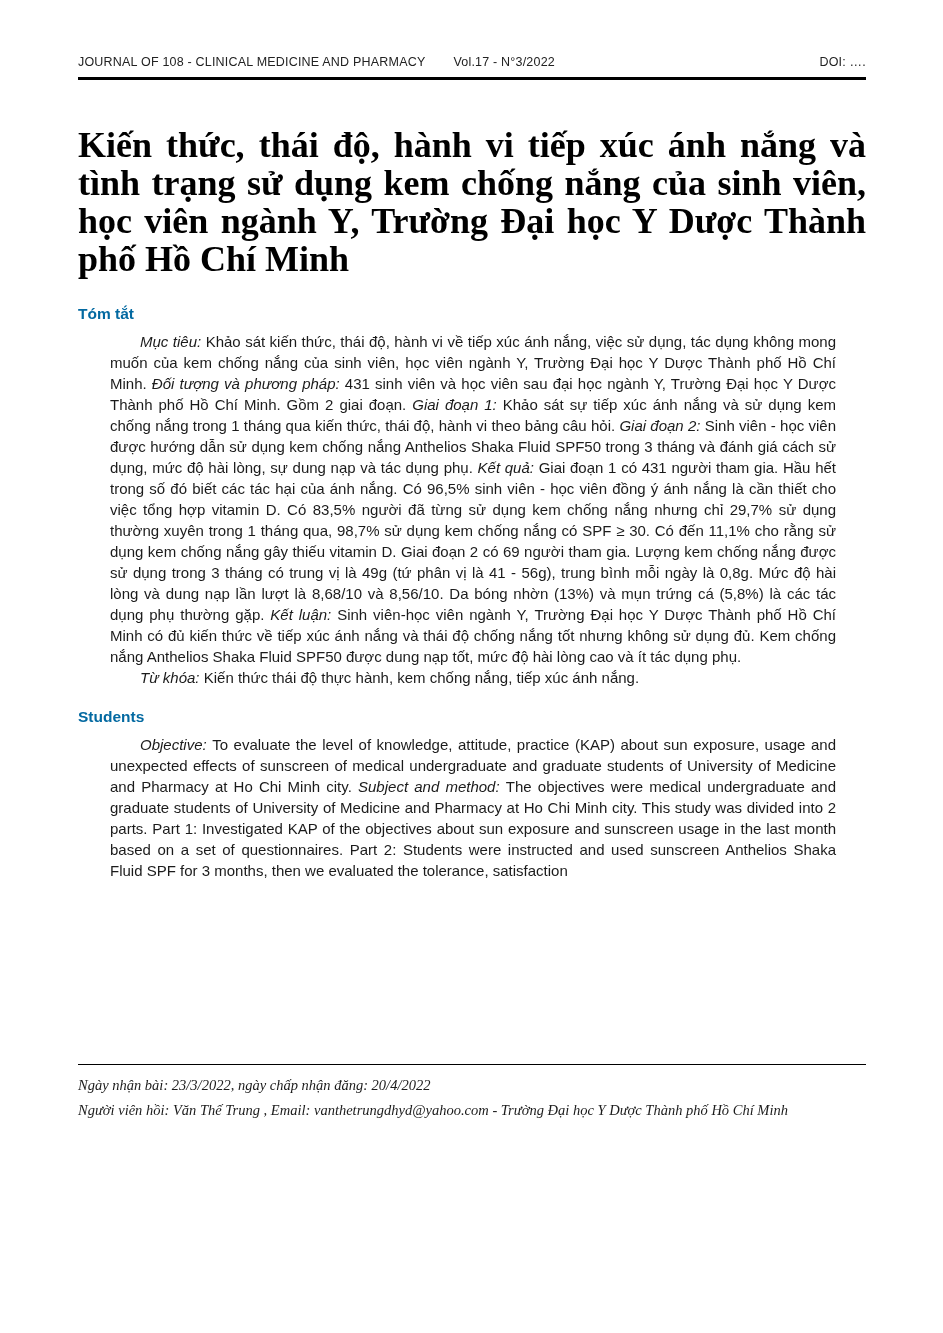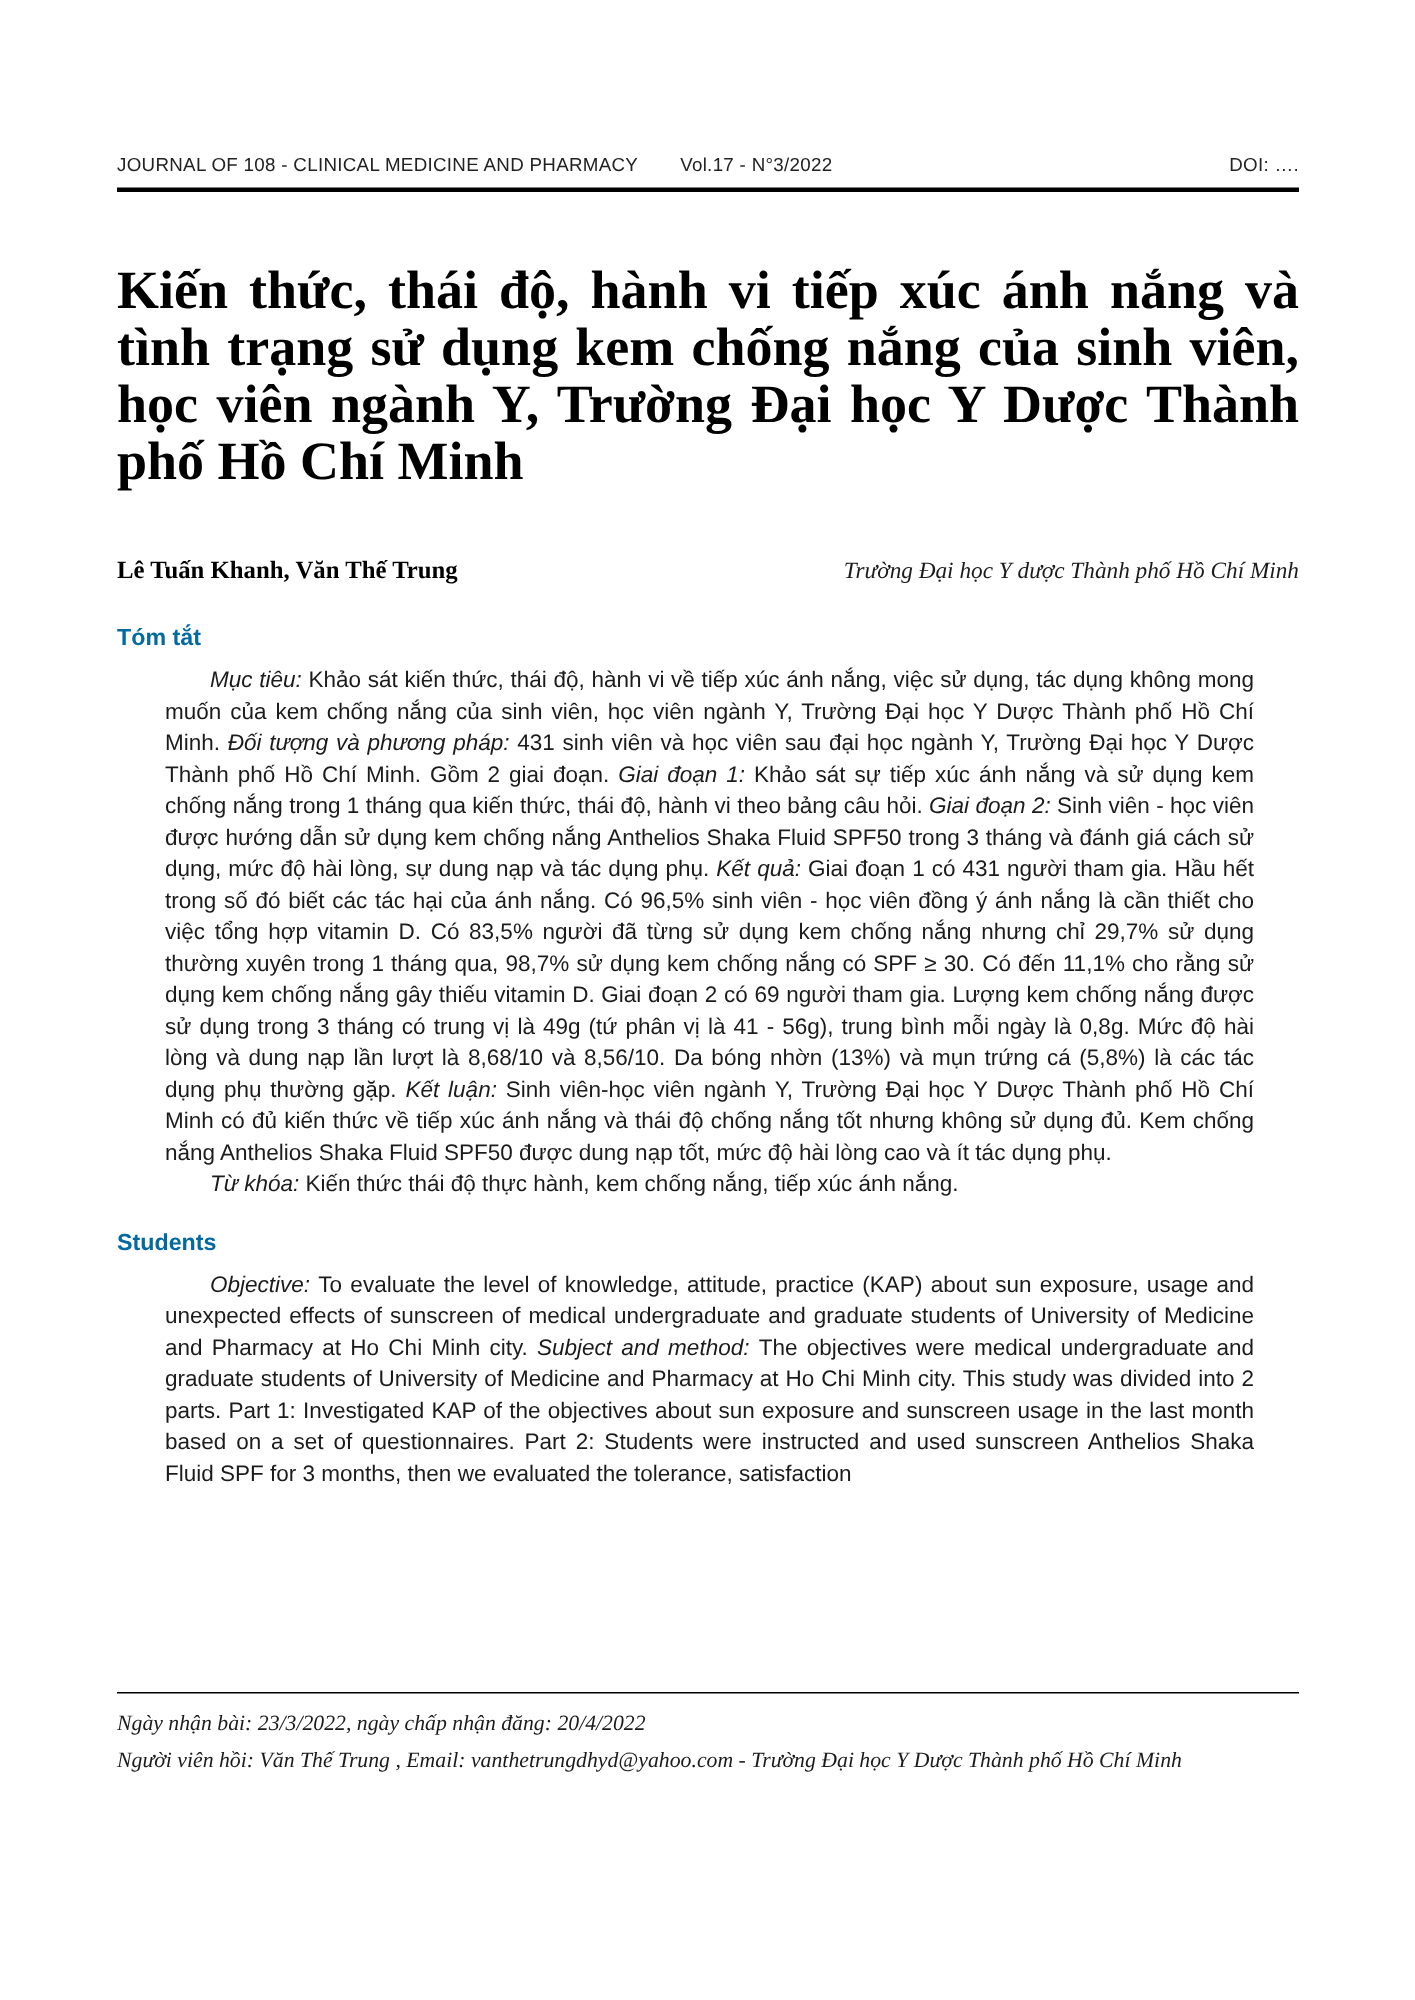--- a/index.html
+++ b/index.html
@@ -5,21 +5,21 @@
   * { box-sizing: border-box; }
   html, body { margin: 0; padding: 0; background: #ffffff; }
 
   .page {
     position: relative;
     width: 943px;
     height: 1333px;
     background: #ffffff;
     color: #1b1b1b;
     font-family: "Liberation Sans", sans-serif;
-    padding: 103px 77px 0 78px;
+    padding: 55px 77px 0 78px;
     overflow: hidden;
   }
 
   
   .hdr {
     display: flex;
     justify-content: space-between;
     align-items: baseline;
     font-size: 12.5px;
     letter-spacing: 0.2px;
@@ -91,21 +91,21 @@
     color: #1b1b1b;
   }
   .para.kw { margin-top: 0; }
   .it { font-style: italic; }
 
   
   .ftr {
     position: absolute;
     left: 78px;
     right: 77px;
-    top: 1128px;
+    top: 1064px;
   }
   .ftr-rule { height: 1px; background: #000; }
   .ftr-line {
     font-family: "Liberation Serif", serif;
     font-style: italic;
     font-size: 14.5px;
     line-height: 25px;
     color: #1b1b1b;
   }
   .ftr-line.first { margin-top: 8px; }
@@ -123,24 +123,20 @@
   <header class="hdr">
     <div>
       <span>JOURNAL OF 108 - CLINICAL MEDICINE AND PHARMACY</span><span class="issue">Vol.17 - N°3/2022</span>
     </div>
     <div>DOI: ….</div>
   </header>
   <div class="hdr-rule"></div>
 
   <h1 class="title-vi">Kiến thức, thái độ, hành vi tiếp xúc ánh nắng và tình trạng sử dụng kem chống nắng của sinh viên, học viên ngành Y, Trường Đại học Y Dược Thành phố Hồ Chí Minh</h1>
 
-  <div class="authors-row">
-    <span class="authors">Lê Tuấn Khanh, Văn Thế Trung</span>
-    <span class="affiliation">Trường Đại học Y dược Thành phố Hồ Chí Minh</span>
-  </div>
 
   <h3 class="sec">Tóm tắt</h3>
   <p class="para"><span class="it">Mục tiêu: </span><span>Khảo sát kiến thức, thái độ, hành vi về tiếp xúc ánh nắng, việc sử dụng, tác dụng không mong muốn của kem chống nắng của sinh viên, học viên ngành Y, Trường Đại học Y Dược Thành phố Hồ Chí Minh. </span><span class="it">Đối tượng và phương pháp: </span><span>431 sinh viên và học viên sau đại học ngành Y, Trường Đại học Y Dược Thành phố Hồ Chí Minh. Gồm 2 giai đoạn. </span><span class="it">Giai đoạn 1: </span><span>Khảo sát sự tiếp xúc ánh nắng và sử dụng kem chống nắng trong 1 tháng qua kiến thức, thái độ, hành vi theo bảng câu hỏi. </span><span class="it">Giai đoạn 2: </span><span>Sinh viên - học viên được hướng dẫn sử dụng kem chống nắng Anthelios Shaka Fluid SPF50 trong 3 tháng và đánh giá cách sử dụng, mức độ hài lòng, sự dung nạp và tác dụng phụ. </span><span class="it">Kết quả: </span><span>Giai đoạn 1 có 431 người tham gia. Hầu hết trong số đó biết các tác hại của ánh nắng. Có 96,5% sinh viên - học viên đồng ý ánh nắng là cần thiết cho việc tổng hợp vitamin D. Có 83,5% người đã từng sử dụng kem chống nắng nhưng chỉ 29,7% sử dụng thường xuyên trong 1 tháng qua, 98,7% sử dụng kem chống nắng có SPF ≥ 30. Có đến 11,1% cho rằng sử dụng kem chống nắng gây thiếu vitamin D. Giai đoạn 2 có 69 người tham gia. Lượng kem chống nắng được sử dụng trong 3 tháng có trung vị là 49g (tứ phân vị là 41 - 56g), trung bình mỗi ngày là 0,8g. Mức độ hài lòng và dung nạp lần lượt là 8,68/10 và 8,56/10. Da bóng nhờn (13%) và mụn trứng cá (5,8%) là các tác dụng phụ thường gặp. </span><span class="it">Kết luận: </span><span>Sinh viên-học viên ngành Y, Trường Đại học Y Dược Thành phố Hồ Chí Minh có đủ kiến thức về tiếp xúc ánh nắng và thái độ chống nắng tốt nhưng không sử dụng đủ. Kem chống nắng Anthelios Shaka Fluid SPF50 được dung nạp tốt, mức độ hài lòng cao và ít tác dụng phụ.</span></p>
   <p class="para kw"><span class="it">Từ khóa: </span><span>Kiến thức thái độ thực hành, kem chống nắng, tiếp xúc ánh nắng.</span></p>
 
   <h3 class="sec summary">Students</h3>
   <p class="para"><span class="it">Objective: </span><span>To evaluate the level of knowledge, attitude, practice (KAP) about sun exposure, usage and unexpected effects of sunscreen of medical undergraduate and graduate students of University of Medicine and Pharmacy at Ho Chi Minh city. </span><span class="it">Subject and method: </span><span>The objectives were medical undergraduate and graduate students of University of Medicine and Pharmacy at Ho Chi Minh city. This study was divided into 2 parts. Part 1: Investigated KAP of the objectives about sun exposure and sunscreen usage in the last month based on a set of questionnaires. Part 2: Students were instructed and used sunscreen Anthelios Shaka Fluid SPF for 3 months, then we evaluated the tolerance, satisfaction</span></p>
 
   <footer class="ftr">
     <div class="ftr-rule"></div>

